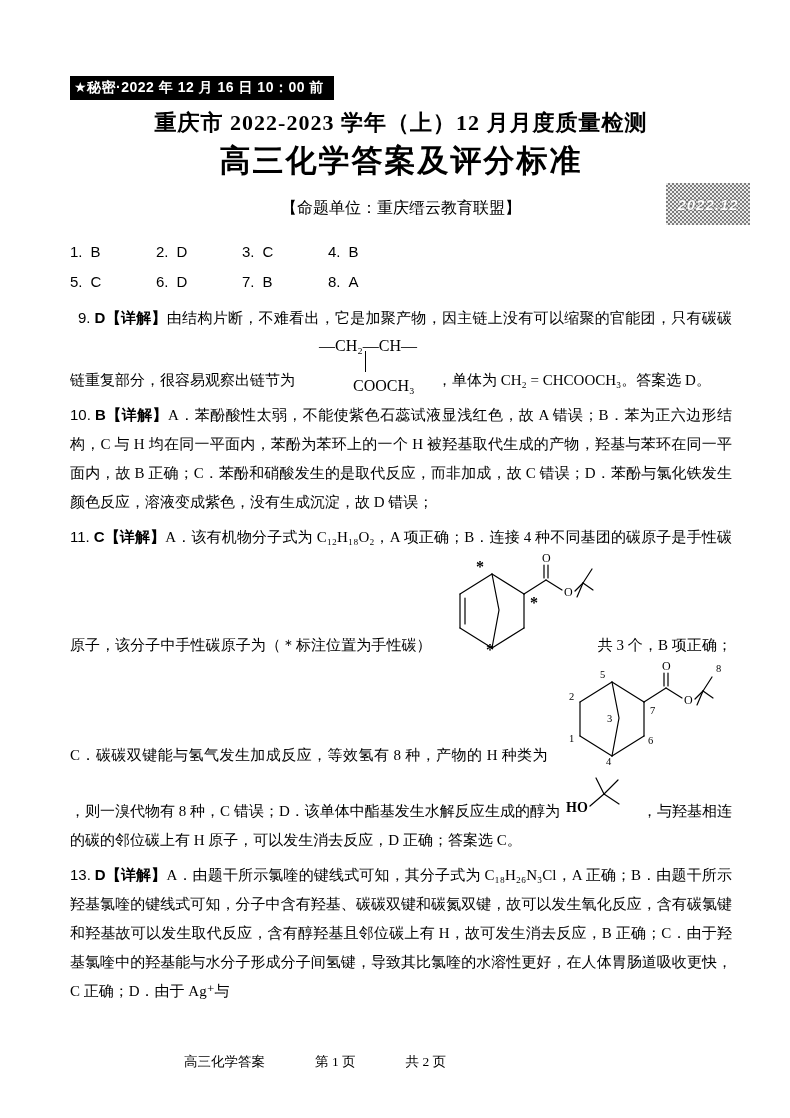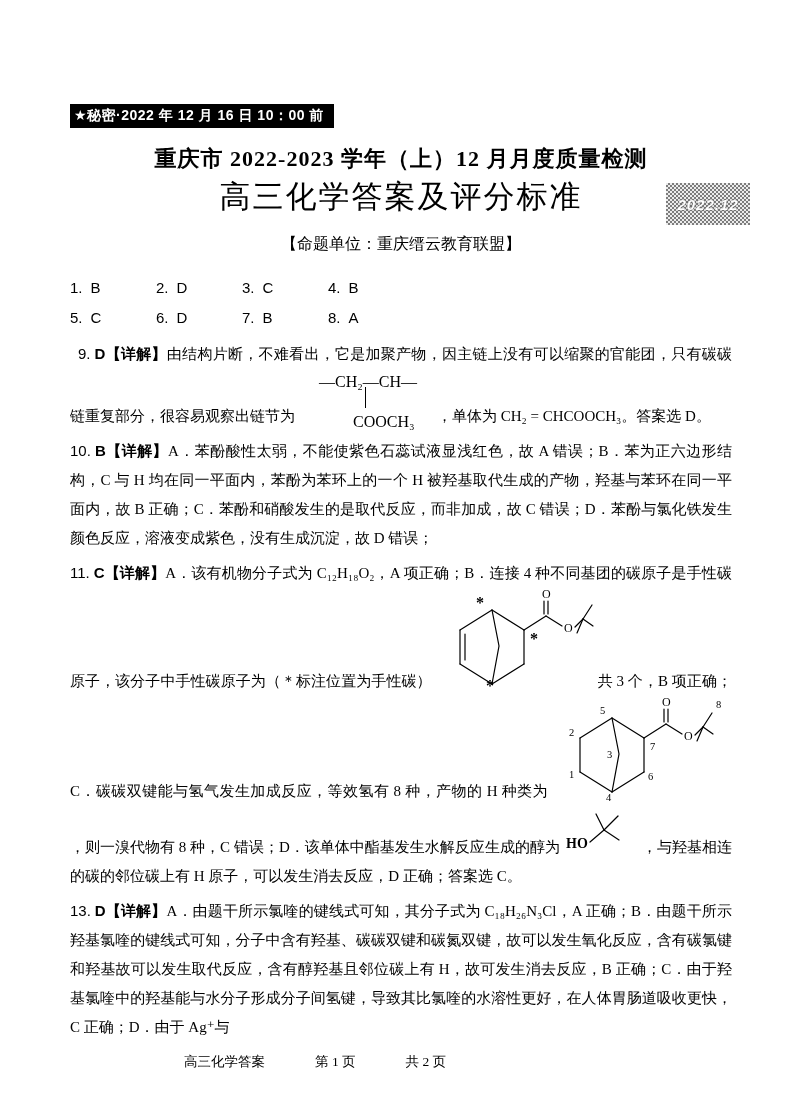--- a/index.html
+++ b/index.html
@@ -1,26 +1,26 @@
 <!DOCTYPE html>
 <html><head>
 <meta charset="utf-8">
 <style>
   html,body { margin:0; padding:0; background:#fff; }
   body { width:790px; height:1118px; font-family:"Liberation Serif","DejaVu Serif",serif; color:#000; }
   .page { position:relative; width:790px; height:1118px; overflow:hidden; background:#fff; }
   .content { position:absolute; left:70px; width:662px; top:0; }
 
   .secret-bar {
-    display:inline-block; margin-top:104px; background:#000; color:#fff;
+    display:inline-block; margin-top:76px; background:#000; color:#fff;
     font-family:"Liberation Sans","DejaVu Sans",sans-serif;
     font-size:14px; font-weight:bold; padding:3px 10px 3px 4px; letter-spacing:.5px;
   }
-  .title1 { text-align:center; font-size:22px; font-weight:bold; margin-top:16px; letter-spacing:1px; }
-  .title2 { text-align:center; font-size:31px; font-weight:400; letter-spacing:2px;
+  .title1 { text-align:center; font-size:22px; font-weight:bold; margin-top:8px; letter-spacing:1px; }
+  .title2 { text-align:center; font-size:31px; font-weight:700; letter-spacing:2px;
             font-family:"Liberation Sans","DejaVu Sans",sans-serif; margin-top:2px; }
   .committee { text-align:center; font-size:16px; font-weight:normal; margin-top:16px; }
 
   .stamp {
     position:absolute; top:183px; right:40px; width:84px; height:42px;
     background-color:#ececec;
     background-image:
       linear-gradient(45deg,#7d7d7d 25%,transparent 25%,transparent 75%,#7d7d7d 75%),
       linear-gradient(45deg,#7d7d7d 25%,transparent 25%,transparent 75%,#7d7d7d 75%);
     background-size:4px 4px; background-position:0 0,2px 2px;

